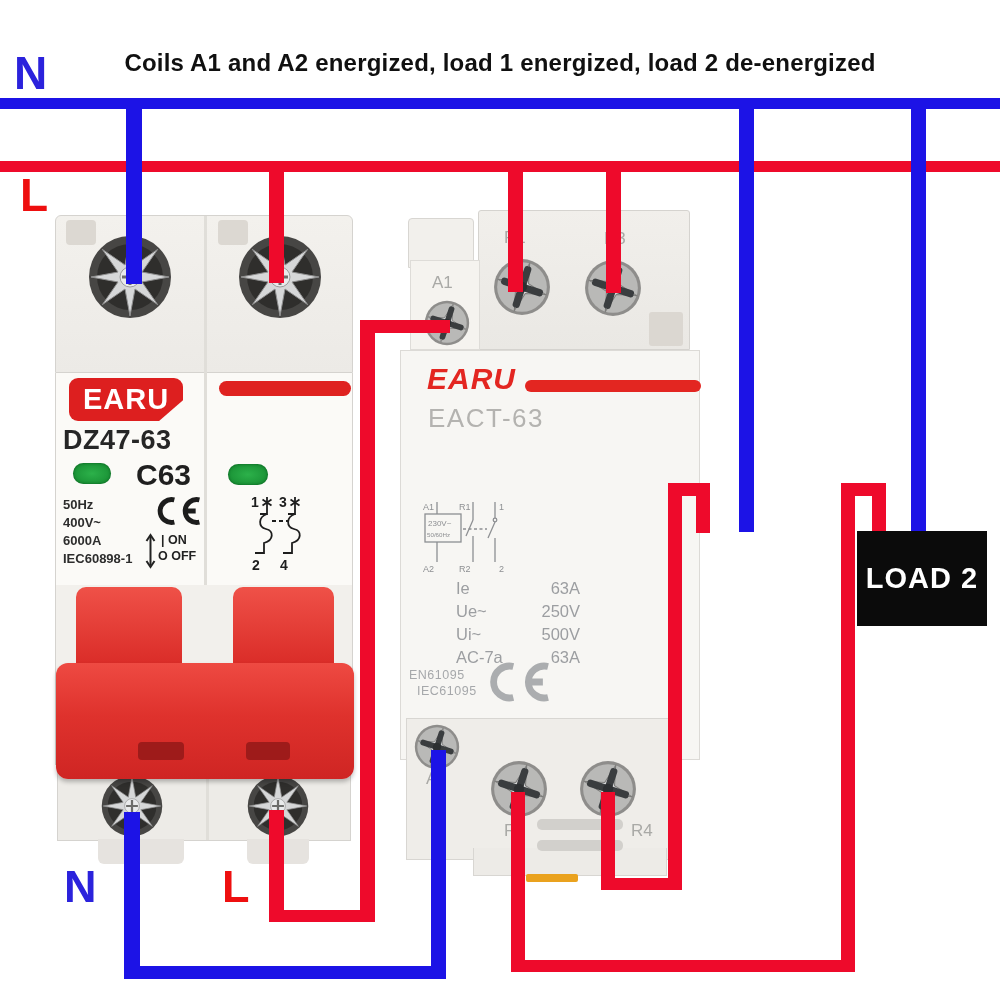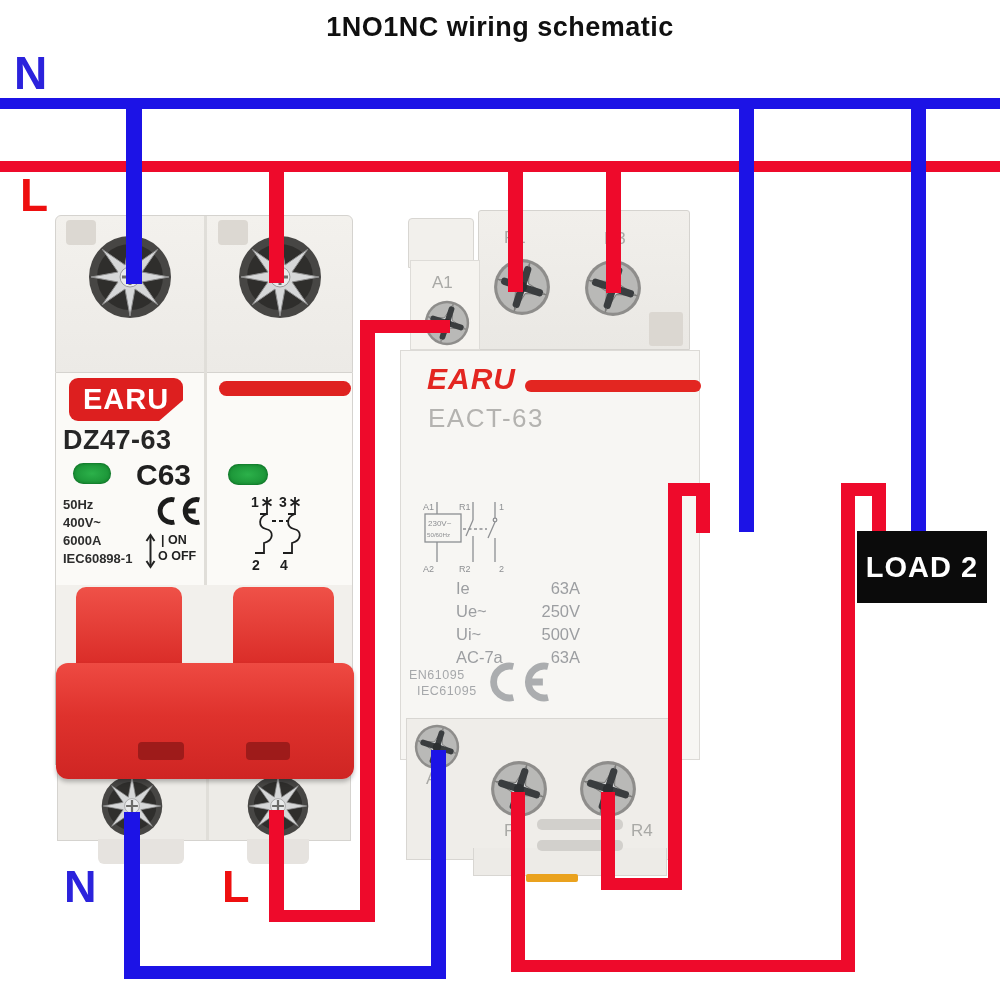--- a/index.html
+++ b/index.html
@@ -92,21 +92,21 @@
     </g>
   </symbol>
   <symbol id="sym-ce" viewBox="0 0 46 30">
     <path d="M20.5,4.5 A10.8,10.8 0 1 0 20.5,25.5" fill="none" stroke="currentColor" stroke-width="4.6"></path>
     <path d="M44,4.5 A10.8,10.8 0 1 0 44,25.5 M31.5,15 H40.5" fill="none" stroke="currentColor" stroke-width="4.6"></path>
   </symbol>
 </svg>
 
 <div id="canvas">
 
-  <div class="title">1NO1NC wiring schematic</div>
+  <div class="subtitle">Coils A1 and A2 energized, load 1 energized, load 2 de-energized</div>
 
   <div class="biglabel lab-blue" style="left:14px;top:50px;font-size:46px;">N</div>
   <div class="biglabel lab-red" style="left:20px;top:172px;font-size:46px;">L</div>
   <div class="biglabel lab-blue" style="left:64px;top:864px;font-size:45px;">N</div>
   <div class="biglabel lab-red" style="left:222px;top:864px;font-size:45px;">L</div>
 
   <div class="device" style="left:55px;top:215px;width:298px;height:652px;">
     <div class="panel bk-top">
       <div class="bk-notch" style="left:10px;"></div>
       <div class="bk-notch" style="left:162px;"></div>
@@ -309,17 +309,17 @@
   <div class="wire w-red" style="left:511px;top:960px;width:344px;height:12px;"></div>
   <div class="wire w-red" style="left:841px;top:483px;width:14px;height:489px;"></div>
   <div class="wire w-red" style="left:841px;top:483px;width:45px;height:13px;"></div>
   <div class="wire w-red" style="left:872px;top:483px;width:14px;height:50px;"></div>
   <div class="wire w-red" style="left:601px;top:792px;width:14px;height:98px;"></div>
   <div class="wire w-red" style="left:601px;top:878px;width:81px;height:12px;"></div>
   <div class="wire w-red" style="left:668px;top:483px;width:14px;height:407px;"></div>
   <div class="wire w-red" style="left:668px;top:483px;width:42px;height:13px;"></div>
   <div class="wire w-red" style="left:696px;top:483px;width:14px;height:50px;"></div>
 
-  <div class="load" style="left:857px;top:531px;width:130px;height:72px;">
+  <div class="load" style="left:857px;top:531px;width:130px;height:95px;">
     <span>LOAD 2</span>
   </div>
 
 </div>
 
 </body></html>

